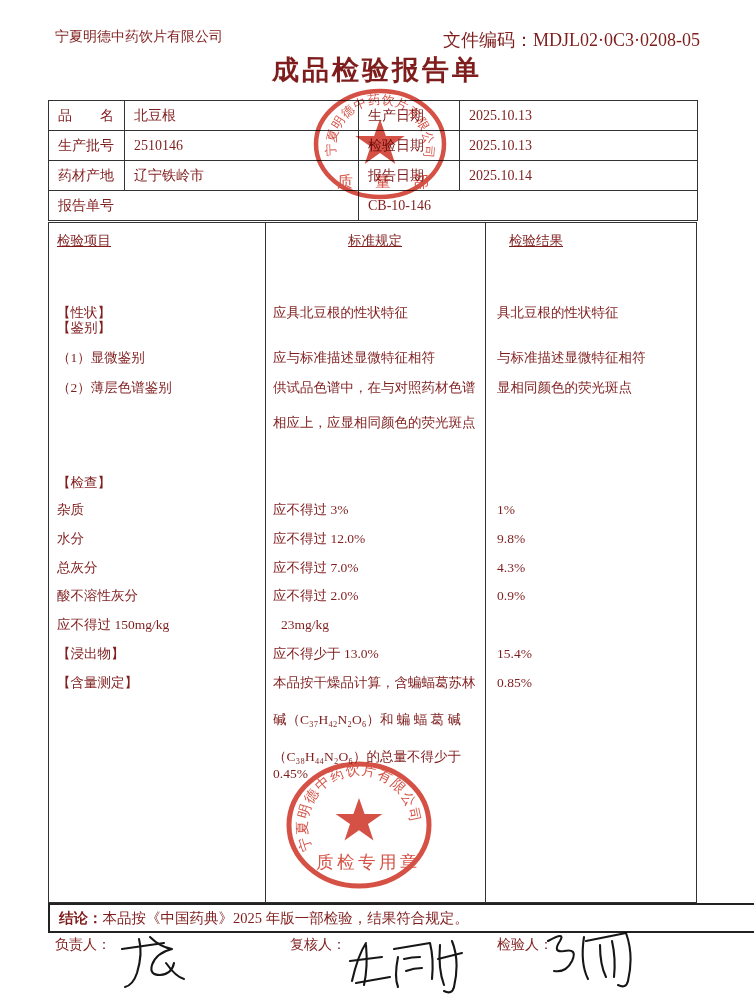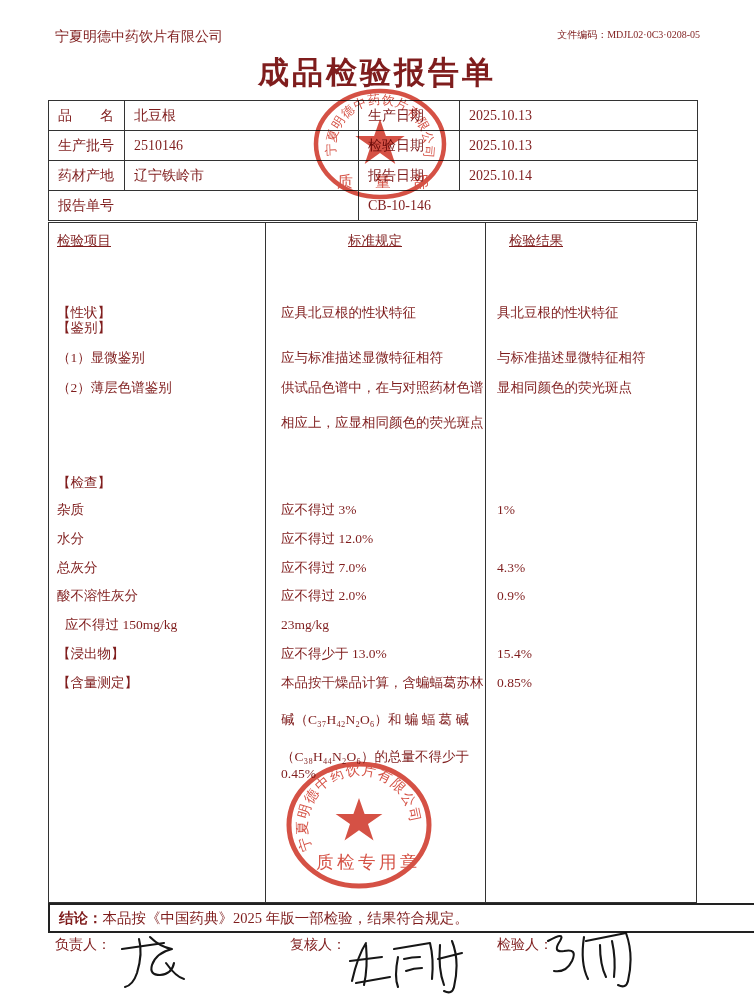--- a/index.html
+++ b/index.html
@@ -3,40 +3,40 @@
 <meta charset="utf-8">
 <style>
   * { margin:0; padding:0; box-sizing:border-box; }
   html,body { background:#e8e8e8; }
   .page {
     position:relative; width:754px; height:1000px; background:#ffffff;
     font-family:"Liberation Serif","DejaVu Serif",serif; color:#7f1d1d;
     margin:0 auto; overflow:hidden;
   }
   .hdr-company { position:absolute; left:55px; top:28px; font-size:14px; }
-  .hdr-code    { position:absolute; right:54px; top:28px; font-size:10px; }
+  .hdr-code    { position:absolute; right:54px; top:28px; font-size:18px; }
   .doc-title   { position:absolute; left:0; top:52px; width:100%; text-align:center;
-                 font-size:31px; font-weight:bold; letter-spacing:3px; }
+                 font-size:27px; font-weight:bold; letter-spacing:3px; }
 
   table.info { position:absolute; left:48px; top:100px; width:649px;
                border-collapse:collapse; table-layout:fixed; font-size:14px; }
   table.info td { border:1px solid #333; height:30px; padding:0 4px 0 9px;
                   white-space:nowrap; overflow:hidden; }
 
   .main-tbl { position:absolute; left:48px; top:222px; width:649px; height:681px;
               border:1px solid #333; font-size:13.5px; }
   .vline { position:absolute; top:0; bottom:0; width:1px; background:#333; }
   .v1 { left:216px; } .v2 { left:436px; }
   .mt-head { position:absolute; top:9px; text-decoration:underline; }
   .mh-item { left:8px; }
   .mh-std  { left:216px; width:220px; text-align:center; }
   .mh-res  { left:460px; width:211px; text-align:left; }
   .trow { position:absolute; left:0; width:100%; display:flex; line-height:17px; }
   .tc-item { width:216px; padding-left:8px; }
-  .tc-std  { width:220px; padding-left:16px; }
+  .tc-std  { width:220px; padding-left:8px; }
   .tc-res  { width:211px; padding-left:12px; }
 
   .concl { position:absolute; left:48px; top:903px; width:749px; height:30px;
            border:2px solid #222; font-size:14.5px; line-height:26px; padding-left:9px;
            white-space:nowrap; }
   .concl .lbl { font-weight:bold; }
 
   .sig-label { position:absolute; top:936px; font-size:14px; }
   .sl-1 { left:55px; } .sl-2 { left:290px; } .sl-3 { left:497px; }
 
@@ -124,20 +124,21 @@
       <div class="tc-res"></div>
     </div>
     <div class="trow" style="top:278px">
       <div class="tc-item">杂质</div>
       <div class="tc-std">应不得过 3%</div>
       <div class="tc-res">1%</div>
     </div>
     <div class="trow" style="top:307px">
       <div class="tc-item">水分</div>
       <div class="tc-std">应不得过 12.0%</div>
+      <div class="tc-res">9.8%</div>
     </div>
     <div class="trow" style="top:336px">
       <div class="tc-item">总灰分</div>
       <div class="tc-std">应不得过 7.0%</div>
       <div class="tc-res">4.3%</div>
     </div>
     <div class="trow" style="top:364px">
       <div class="tc-item">酸不溶性灰分</div>
       <div class="tc-std">应不得过 2.0%</div>
       <div class="tc-res">0.9%</div>

